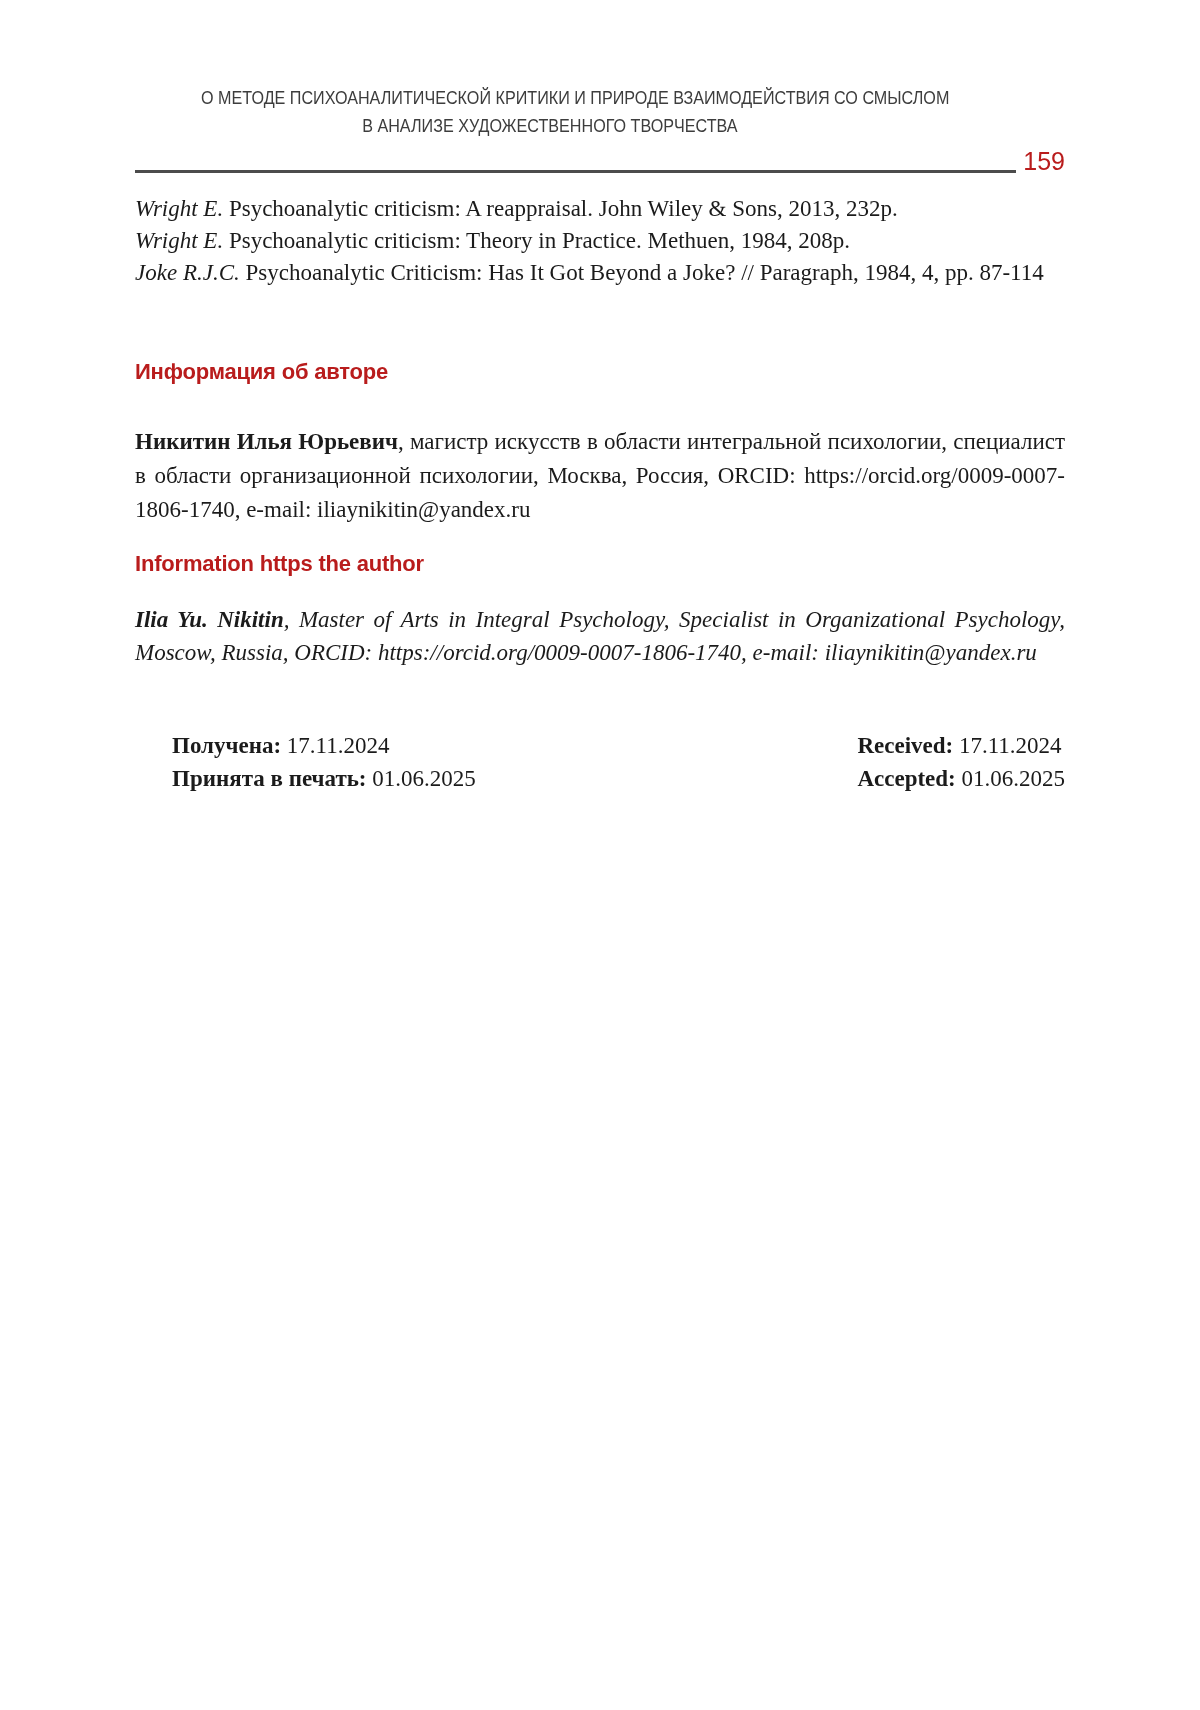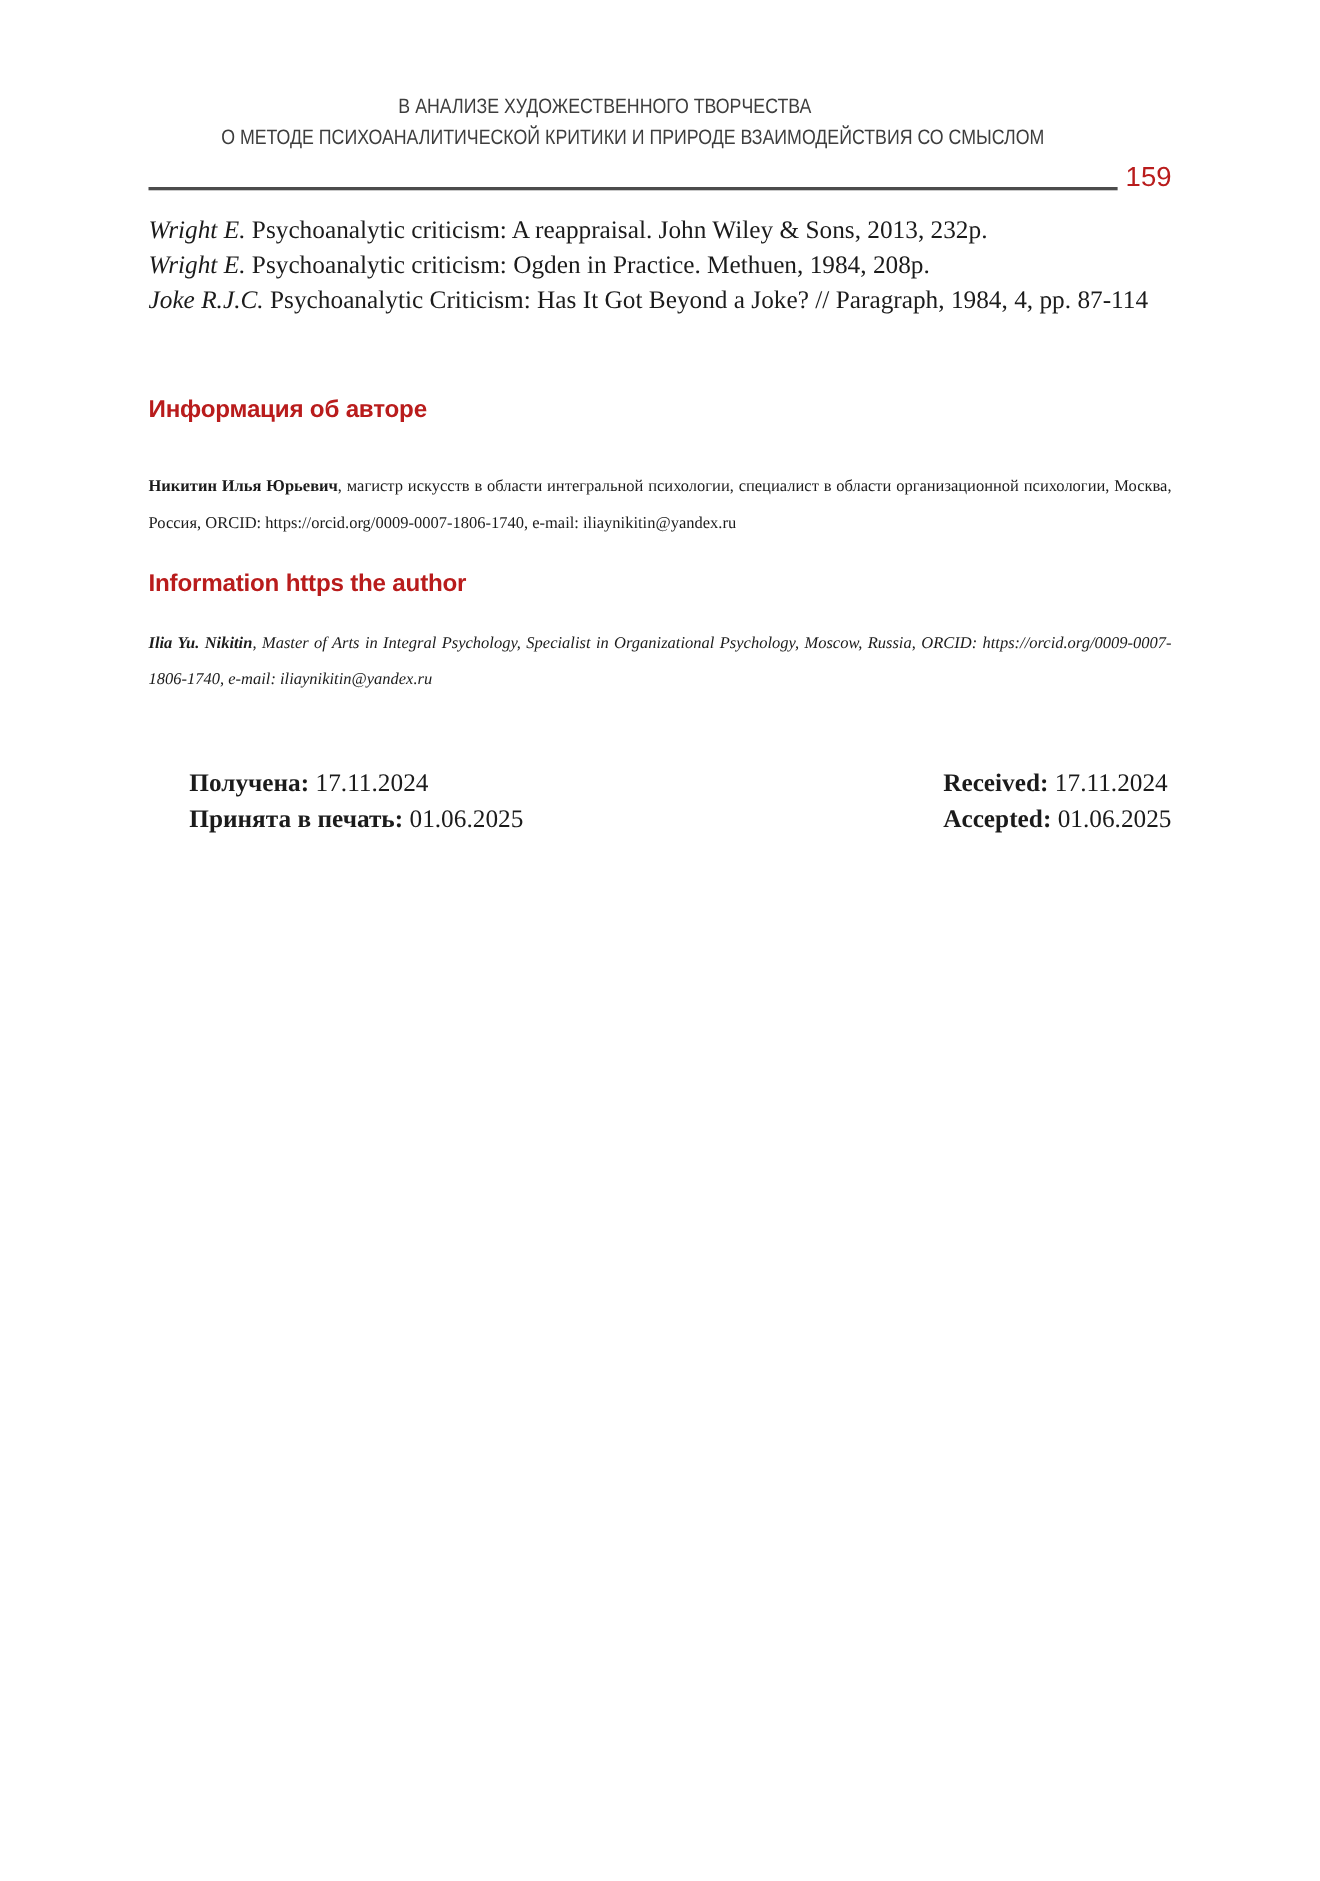--- a/index.html
+++ b/index.html
@@ -79,21 +79,21 @@
     line-height: 26px;
     letter-spacing: -0.2px;
     color: #b91c1c;
   }
   .sec-heading.ru { margin-top: 70px; }
   .sec-heading.en { margin-top: 24px; }
   
   .body-para {
     margin: 0;
     text-align: justify;
-    font-size: 15px;
+    font-size: 23px;
     hyphens: manual;
   }
   .body-para.ru {
     margin-top: 40px;
     line-height: 34px;
   }
   .body-para.en {
     margin-top: 26px;
     line-height: 33px;
     font-style: italic;
@@ -111,32 +111,32 @@
   .date-row b { font-weight: bold; margin-left: 37px; }
 </style>
 </head>
 <body>
 
 <div class="page">
   <div class="content">
 
     <header class="page-header">
       <div class="running-title">
+        <div><span class="rt-scale">О МЕТОДЕ ПСИХОАНАЛИТИЧЕСКОЙ КРИТИКИ И ПРИРОДЕ ВЗАИМОДЕЙСТВИЯ СО СМЫСЛОМ</span></div>
         <div><span class="rt-scale">В АНАЛИЗЕ ХУДОЖЕСТВЕННОГО ТВОРЧЕСТВА</span></div>
-        <div><span class="rt-scale">О МЕТОДЕ ПСИХОАНАЛИТИЧЕСКОЙ КРИТИКИ И ПРИРОДЕ ВЗАИМОДЕЙСТВИЯ СО СМЫСЛОМ</span></div>
       </div>
       <div class="rule-row">
         <div class="rule"></div>
         <div class="page-number">159</div>
       </div>
     </header>
 
     <section class="references">
       <p class="ref"><i>Wright E.</i><span> Psychoanalytic criticism: A reappraisal. John Wiley &amp; Sons, 2013, 232p.</span></p>
-      <p class="ref"><i>Wright E.</i><span> Psychoanalytic criticism: Ogden in Practice. Methuen, 1984, 208p.</span></p>
+      <p class="ref"><i>Wright E.</i><span> Psychoanalytic criticism: Theory in Practice. Methuen, 1984, 208p.</span></p>
       <p class="ref"><i>Joke R.J.C.</i><span> Psychoanalytic Criticism: Has It Got Beyond a Joke? // Paragraph, 1984, 4, pp. 87-114</span></p>
     </section>
 
     <h2 class="sec-heading ru">Информация об авторе</h2>
 
     <p class="body-para ru"><b>Никитин Илья Юрьевич</b><span>, магистр искусств в области интегральной психологии, специалист в области организационной психологии, Москва, Россия, ORCID: https://orcid.org/0009-0007-1806-1740, e-mail: iliaynikitin@yandex.ru</span></p>
 
     <h2 class="sec-heading en">Information https the author</h2>
 
     <p class="body-para en"><b>Ilia Yu. Nikitin</b><span>, Master of Arts in Integral Psychology, Specialist in Organization­al Psychology, Moscow, Russia, ORCID: https://orcid.org/0009-0007-1806-1740, e-mail: iliaynikitin@yandex.ru</span></p>

